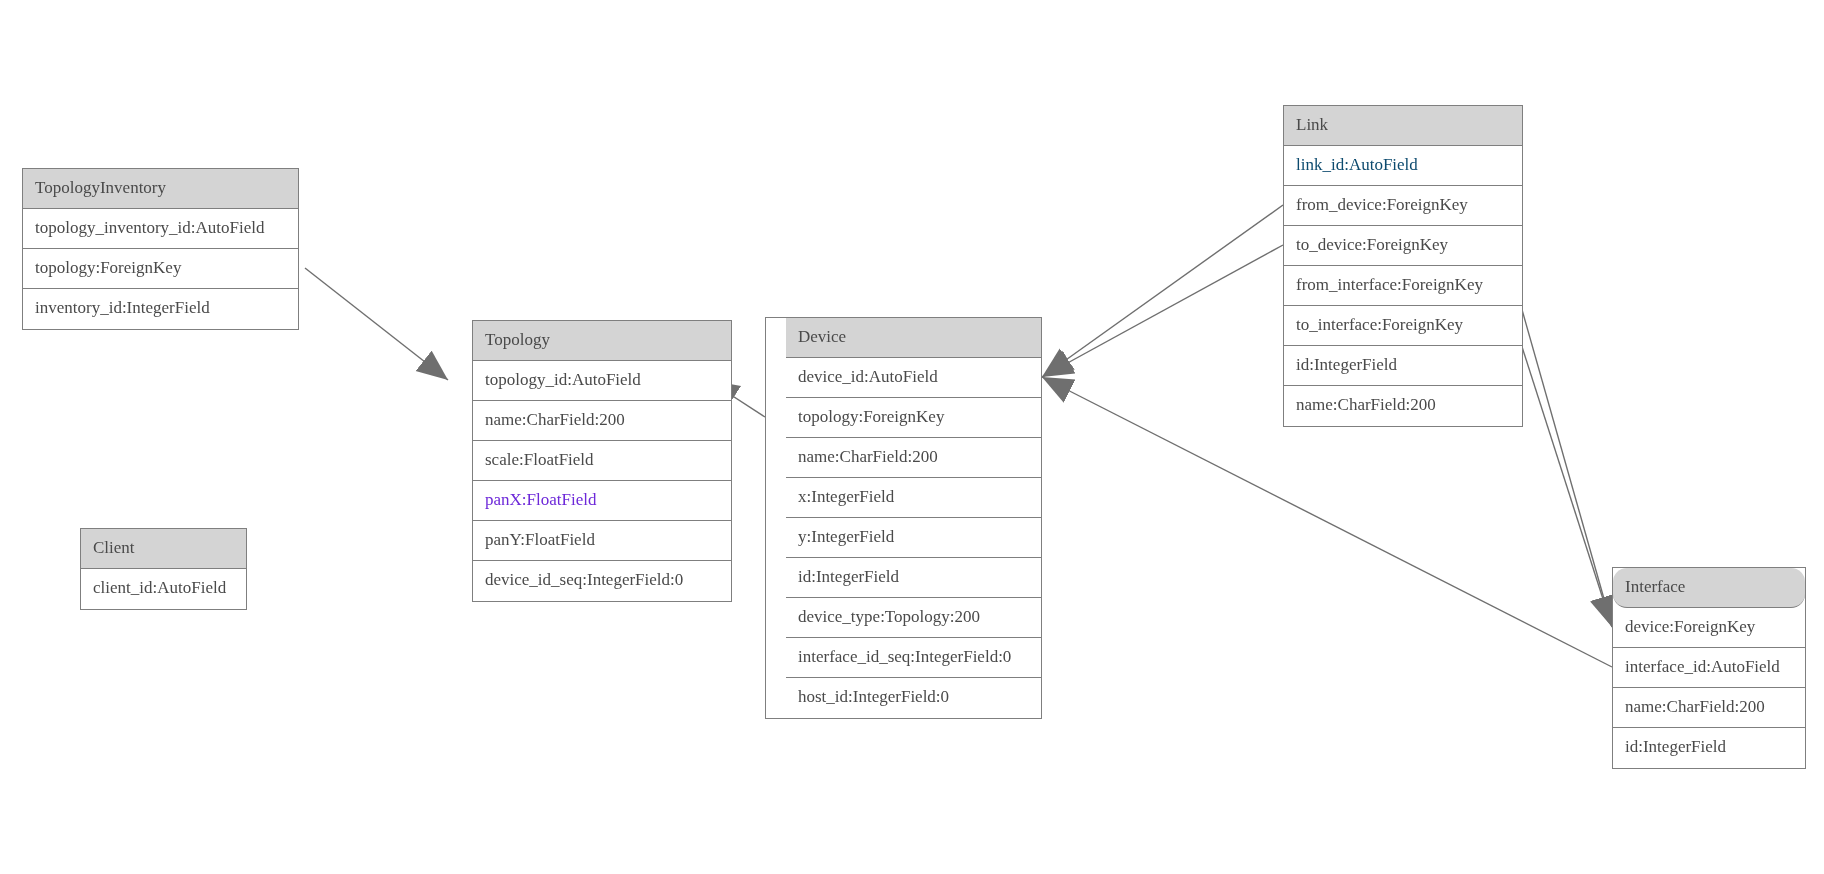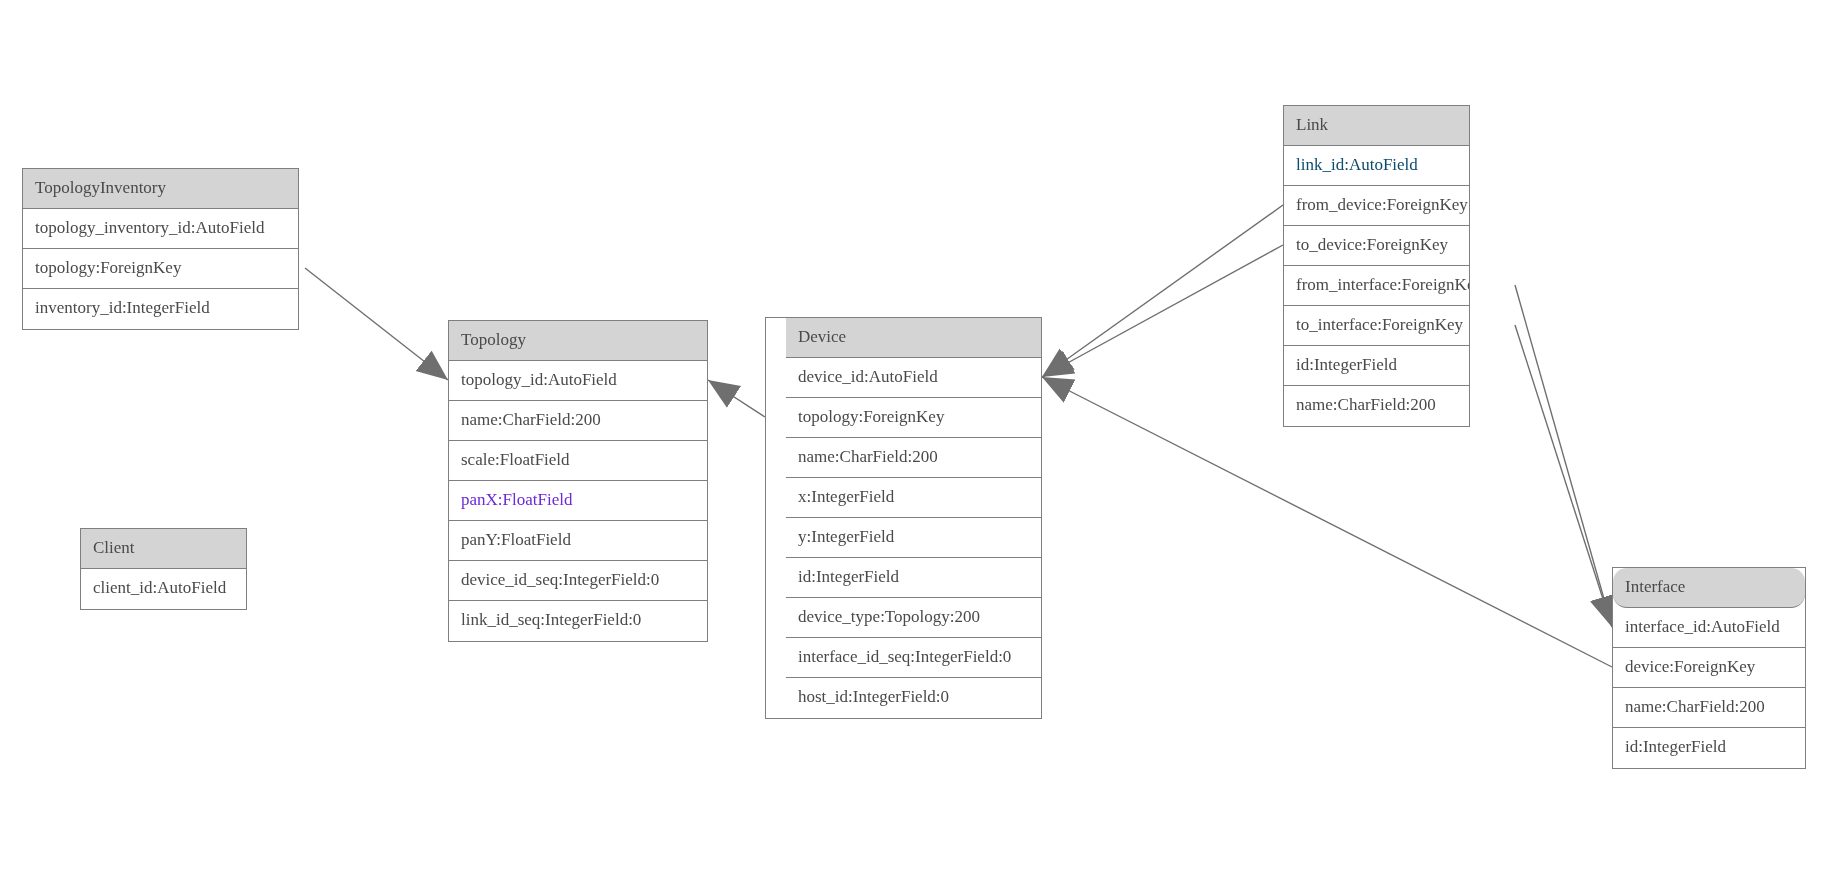--- a/index.html
+++ b/index.html
@@ -69,56 +69,55 @@
       <line x1="1515" y1="325" x2="1612" y2="627" stroke="#6f6f6f" stroke-width="1.4" marker-end="url(#arrowhead)"></line>
       <line x1="1612" y1="667" x2="1042" y2="377" stroke="#6f6f6f" stroke-width="1.4" marker-end="url(#arrowhead)"></line>
     </svg>
 
 <div class="entity" style="left: 22px; top: 168px; width: 277px; border-color: rgb(127, 127, 127);">
       <div class="hdr" style="background: rgb(212, 212, 212); color: rgb(74, 74, 74); border-bottom-color: rgb(127, 127, 127);">TopologyInventory</div>
       <div class="row" style="color: rgb(74, 74, 74); background: rgb(255, 255, 255); border-bottom-color: rgb(127, 127, 127);">topology_inventory_id:AutoField</div>
       <div class="row" style="color: rgb(74, 74, 74); background: rgb(255, 255, 255); border-bottom-color: rgb(127, 127, 127);">topology:ForeignKey</div>
       <div class="row" style="color: rgb(74, 74, 74); background: rgb(255, 255, 255); border-bottom-color: rgb(127, 127, 127);">inventory_id:IntegerField</div>
     </div>
-    <div class="entity" style="left: 448px; top: 320px; width: 260px; border-color: rgb(127, 127, 127);">
+    <div class="entity" style="left: 472px; top: 320px; width: 260px; border-color: rgb(127, 127, 127);">
       <div class="hdr" style="background: rgb(212, 212, 212); color: rgb(74, 74, 74); border-bottom-color: rgb(127, 127, 127);">Topology</div>
       <div class="row" style="color: rgb(74, 74, 74); background: rgb(255, 255, 255); border-bottom-color: rgb(127, 127, 127);">topology_id:AutoField</div>
       <div class="row" style="color: rgb(74, 74, 74); background: rgb(255, 255, 255); border-bottom-color: rgb(127, 127, 127);">name:CharField:200</div>
       <div class="row" style="color: rgb(74, 74, 74); background: rgb(255, 255, 255); border-bottom-color: rgb(127, 127, 127);">scale:FloatField</div>
       <div class="row" style="color: #6d28d9; background: rgb(255, 255, 255); border-bottom-color: rgb(127, 127, 127);">panX:FloatField</div>
       <div class="row" style="color: rgb(74, 74, 74); background: rgb(255, 255, 255); border-bottom-color: rgb(127, 127, 127);">panY:FloatField</div>
       <div class="row" style="color: rgb(74, 74, 74); background: rgb(255, 255, 255); border-bottom-color: rgb(127, 127, 127);">device_id_seq:IntegerField:0</div>
-      <div class="row" style="color: rgb(74, 74, 74); background: rgb(255, 255, 255); border-bottom-color: rgb(127, 127, 127);">link_id_seq:IntegerField:0</div>
     </div>
     <div class="entity" style="left: 80px; top: 528px; width: 167px; border-color: rgb(127, 127, 127);">
       <div class="hdr" style="background: rgb(212, 212, 212); color: rgb(74, 74, 74); border-bottom-color: rgb(127, 127, 127);">Client</div>
       <div class="row" style="color: rgb(74, 74, 74); background: rgb(255, 255, 255); border-bottom-color: rgb(127, 127, 127);">client_id:AutoField</div>
     </div>
     <div class="entity" style="left: 765px; top: 317px; width: 277px; border-color: rgb(127, 127, 127); padding-left: 20px;">
       <div class="hdr" style="background: rgb(212, 212, 212); color: rgb(74, 74, 74); border-bottom-color: rgb(127, 127, 127);">Device</div>
       <div class="row" style="color: rgb(74, 74, 74); background: rgb(255, 255, 255); border-bottom-color: rgb(127, 127, 127);">device_id:AutoField</div>
       <div class="row" style="color: rgb(74, 74, 74); background: rgb(255, 255, 255); border-bottom-color: rgb(127, 127, 127);">topology:ForeignKey</div>
       <div class="row" style="color: rgb(74, 74, 74); background: rgb(255, 255, 255); border-bottom-color: rgb(127, 127, 127);">name:CharField:200</div>
       <div class="row" style="color: rgb(74, 74, 74); background: rgb(255, 255, 255); border-bottom-color: rgb(127, 127, 127);">x:IntegerField</div>
       <div class="row" style="color: rgb(74, 74, 74); background: rgb(255, 255, 255); border-bottom-color: rgb(127, 127, 127);">y:IntegerField</div>
       <div class="row" style="color: rgb(74, 74, 74); background: rgb(255, 255, 255); border-bottom-color: rgb(127, 127, 127);">id:IntegerField</div>
       <div class="row" style="color: rgb(74, 74, 74); background: rgb(255, 255, 255); border-bottom-color: rgb(127, 127, 127);">device_type:Topology:200</div>
       <div class="row" style="color: rgb(74, 74, 74); background: rgb(255, 255, 255); border-bottom-color: rgb(127, 127, 127);">interface_id_seq:IntegerField:0</div>
       <div class="row" style="color: rgb(74, 74, 74); background: rgb(255, 255, 255); border-bottom-color: rgb(127, 127, 127);">host_id:IntegerField:0</div>
     </div>
-    <div class="entity" style="left: 1283px; top: 105px; width: 187px; border-color: rgb(127, 127, 127);">
+    <div class="entity" style="left: 1283px; top: 105px; width: 240px; border-color: rgb(127, 127, 127);">
       <div class="hdr" style="background: rgb(212, 212, 212); color: rgb(74, 74, 74); border-bottom-color: rgb(127, 127, 127);">Link</div>
       <div class="row" style="color: #0c4a6e; background: rgb(255, 255, 255); border-bottom-color: rgb(127, 127, 127);">link_id:AutoField</div>
       <div class="row" style="color: rgb(74, 74, 74); background: rgb(255, 255, 255); border-bottom-color: rgb(127, 127, 127);">from_device:ForeignKey</div>
       <div class="row" style="color: rgb(74, 74, 74); background: rgb(255, 255, 255); border-bottom-color: rgb(127, 127, 127);">to_device:ForeignKey</div>
       <div class="row" style="color: rgb(74, 74, 74); background: rgb(255, 255, 255); border-bottom-color: rgb(127, 127, 127);">from_interface:ForeignKey</div>
       <div class="row" style="color: rgb(74, 74, 74); background: rgb(255, 255, 255); border-bottom-color: rgb(127, 127, 127);">to_interface:ForeignKey</div>
       <div class="row" style="color: rgb(74, 74, 74); background: rgb(255, 255, 255); border-bottom-color: rgb(127, 127, 127);">id:IntegerField</div>
       <div class="row" style="color: rgb(74, 74, 74); background: rgb(255, 255, 255); border-bottom-color: rgb(127, 127, 127);">name:CharField:200</div>
     </div>
     <div class="entity" style="left: 1612px; top: 567px; width: 194px; border-color: rgb(127, 127, 127);">
       <div class="hdr" style="background: rgb(212, 212, 212); color: rgb(74, 74, 74); border-bottom-color: rgb(127, 127, 127); border-radius: 14px;">Interface</div>
+      <div class="row" style="color: rgb(74, 74, 74); background: rgb(255, 255, 255); border-bottom-color: rgb(127, 127, 127);">device:ForeignKey</div>
       <div class="row" style="color: rgb(74, 74, 74); background: rgb(255, 255, 255); border-bottom-color: rgb(127, 127, 127);">interface_id:AutoField</div>
-      <div class="row" style="color: rgb(74, 74, 74); background: rgb(255, 255, 255); border-bottom-color: rgb(127, 127, 127);">device:ForeignKey</div>
       <div class="row" style="color: rgb(74, 74, 74); background: rgb(255, 255, 255); border-bottom-color: rgb(127, 127, 127);">name:CharField:200</div>
       <div class="row" style="color: rgb(74, 74, 74); background: rgb(255, 255, 255); border-bottom-color: rgb(127, 127, 127);">id:IntegerField</div>
     </div>
   </div>
 
 </body></html>

